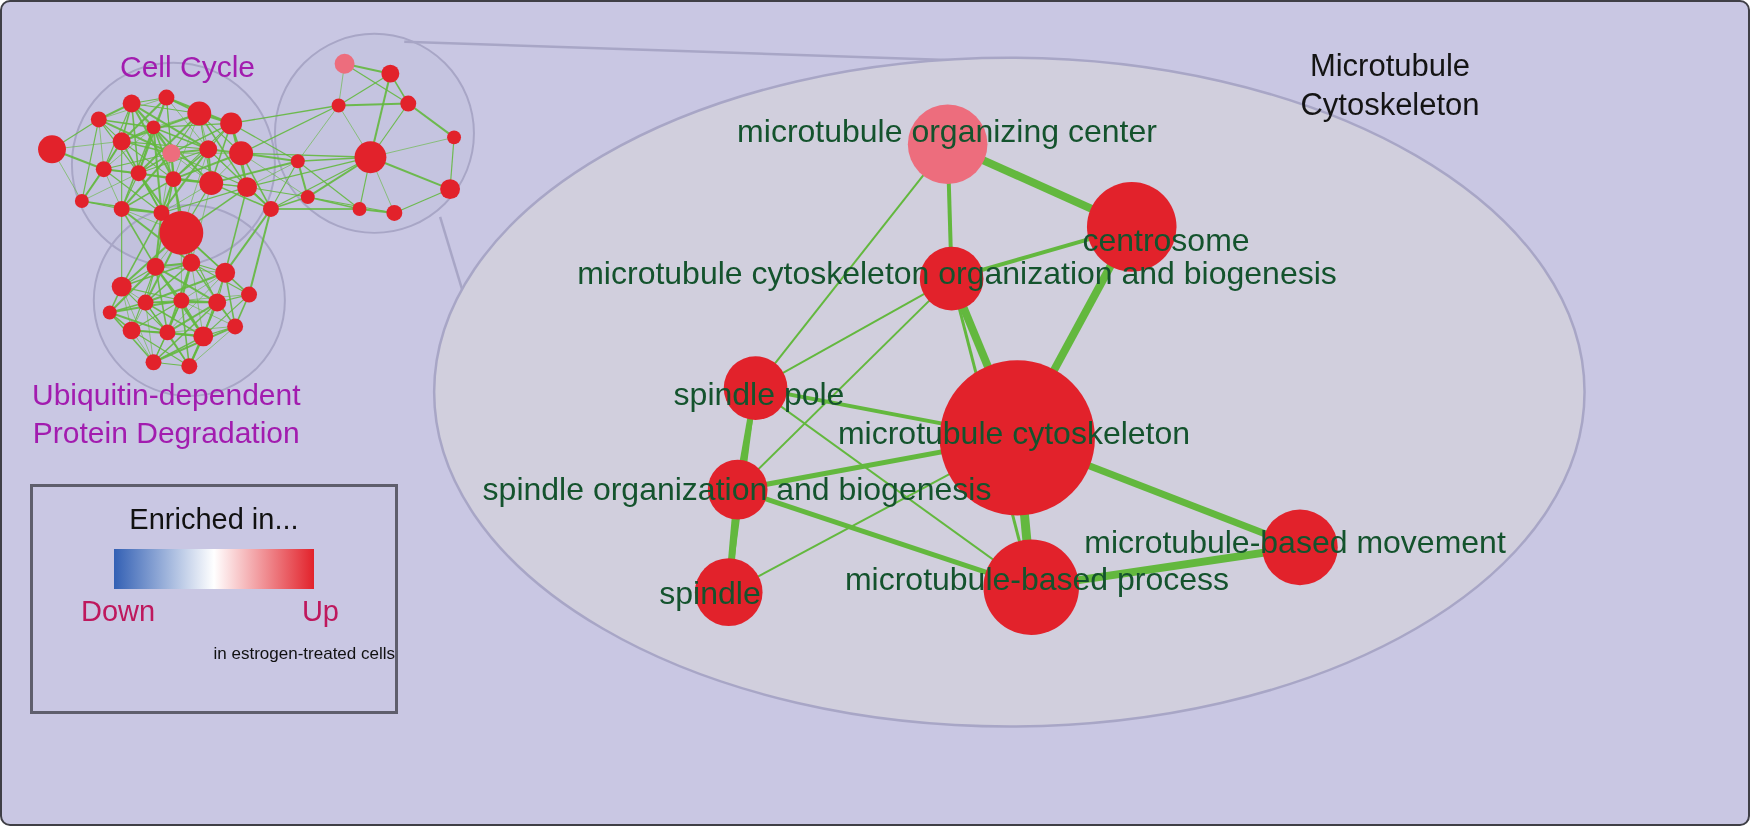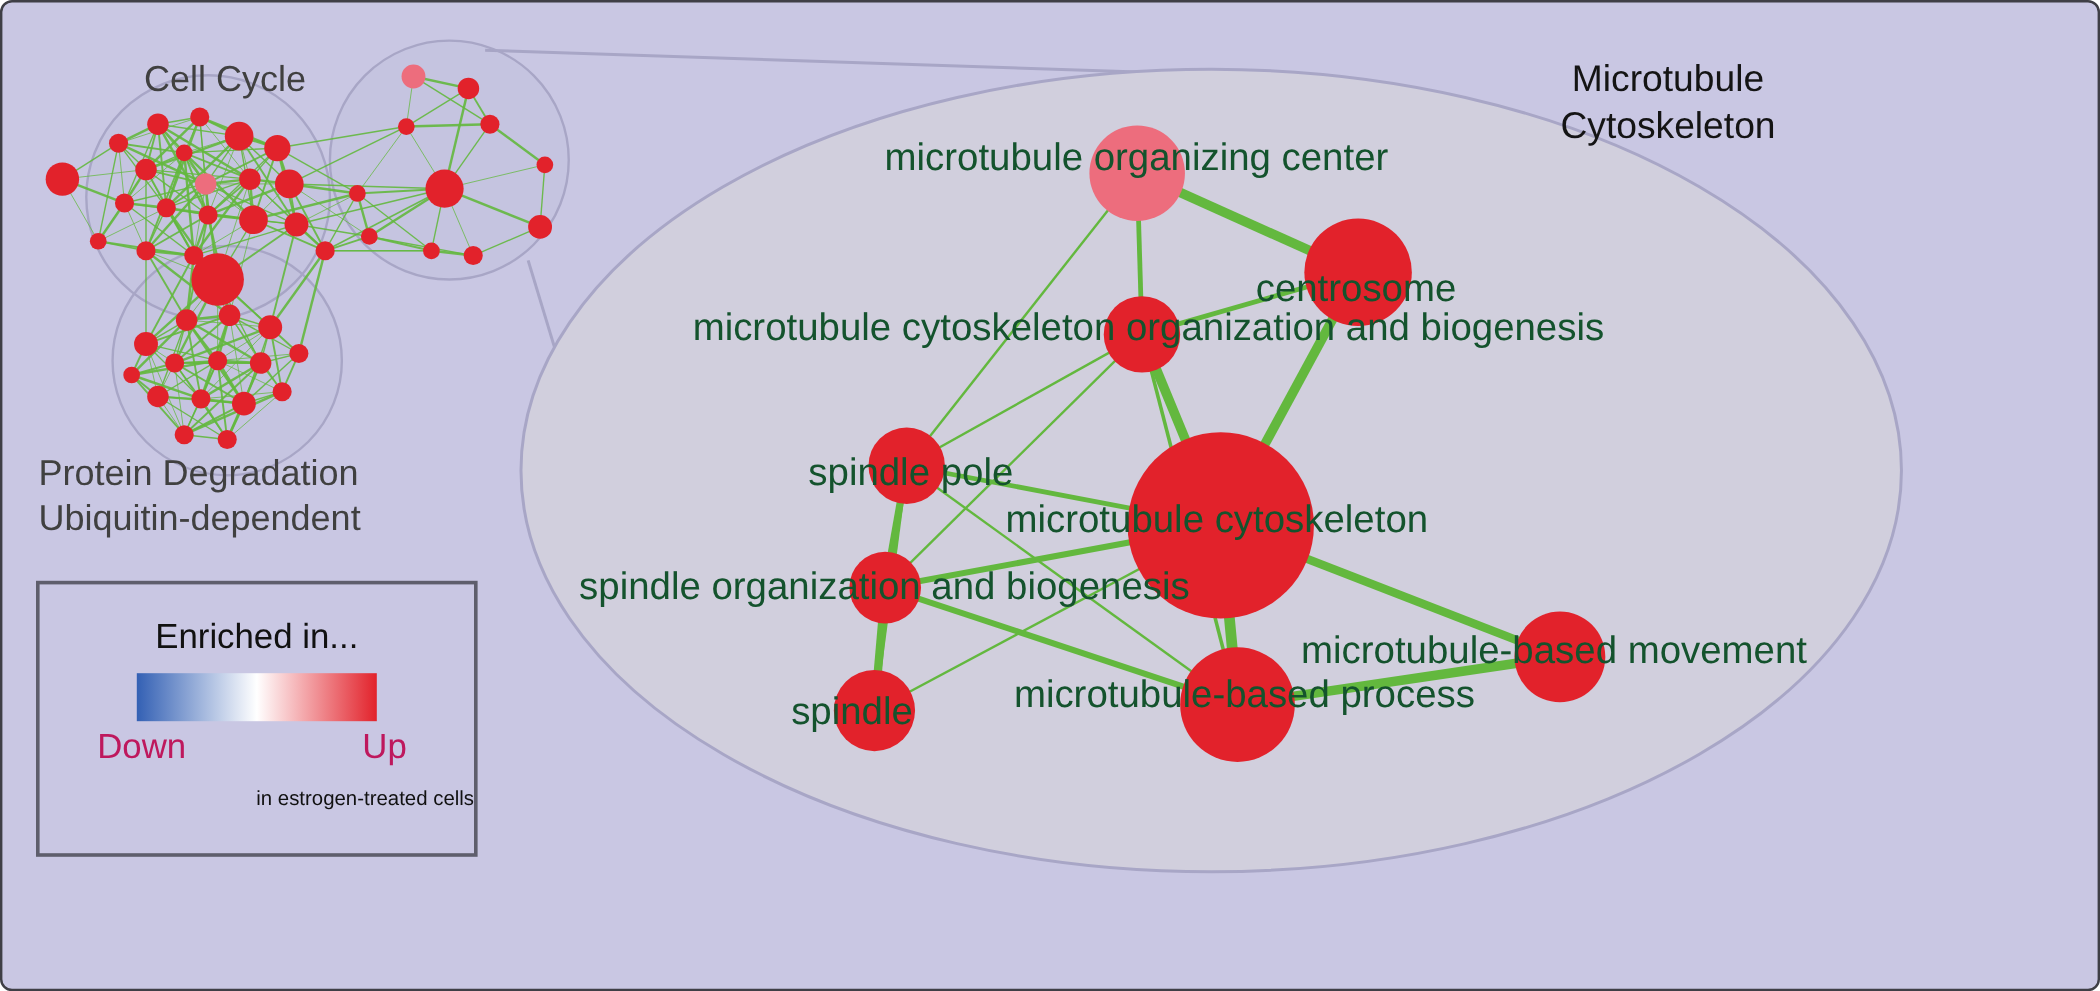--- a/index.html
+++ b/index.html
@@ -2,28 +2,28 @@
 <html><head>
 <meta charset="utf-8">
 <style>
   html,body{margin:0;padding:0;background:#ffffff;font-family:"Liberation Sans",sans-serif;}
   #figure{position:relative;width:1750px;height:826px;background:#c9c7e3;
           border:2px solid #3f3f46;border-radius:10px;overflow:hidden;box-sizing:border-box;}
   #graph-svg{position:absolute;left:0;top:0;width:100%;height:100%;}
   .overlay{position:absolute;left:0;top:0;width:100%;height:100%;pointer-events:none;}
   .node-label{position:absolute;transform:translate(-50%,-50%);white-space:nowrap;
               font-size:32px;color:#14532d;}
-  .cluster-label{position:absolute;font-size:30px;color:#404040;line-height:38px;white-space:nowrap;}
+  .cluster-label{position:absolute;font-size:30px;color:#a21caf;line-height:38px;white-space:nowrap;text-align:center;}
   #cell-cycle-label{left:118px;top:46px;}
   #ubiquitin-label{left:30px;top:374px;}
   #mtc-title{position:absolute;left:1283px;top:44px;width:210px;text-align:center;
              font-size:31px;color:#141414;line-height:39px;}
   #legend{position:absolute;left:28px;top:482px;width:368px;height:230px;
           border:3px solid #5e5e6c;box-sizing:border-box;}
-  .legend-title{text-align:center;margin-top:28px;font-size:29px;color:#111;}
+  .legend-title{text-align:center;margin-top:16px;font-size:29px;color:#111;}
   .legend-gradient{width:200px;height:40px;margin:13px auto 0;}
   .legend-row{display:flex;justify-content:space-between;font-size:29px;color:#be185d;
               padding:6px 56px 0 48px;}
   .legend-caption{text-align:right;font-size:17px;color:#111;margin-top:9px;line-height:33px;margin-left:28px;}
 </style>
 </head>
 <body>
 
 <div id="figure">
 
@@ -356,32 +356,32 @@
       <circle cx="1302" cy="548" r="38" fill="#e2222b"></circle>
       <circle cx="1032" cy="588" r="48" fill="#e2222b"></circle>
       <circle cx="728" cy="593" r="34" fill="#e2222b"></circle>
     </svg>
 
   <div class="overlay">
 
     <div class="cluster-label" id="cell-cycle-label">Cell Cycle</div>
 
     <div class="cluster-label" id="ubiquitin-label">
+      <div>Ubiquitin-dependent</div>
       <div>Protein Degradation</div>
-      <div>Ubiquitin-dependent</div>
     </div>
 
     <div id="mtc-title">
       <div>Microtubule</div>
       <div>Cytoskeleton</div>
     </div>
 
     <div id="node-labels">
         <div class="node-label" style="left: 945px; top: 129px;">microtubule organizing center</div>
-        <div class="node-label" style="left: 1128px; top: 238px;">centrosome</div>
+        <div class="node-label" style="left: 1164px; top: 238px;">centrosome</div>
         <div class="node-label" style="left: 955px; top: 271px;">microtubule cytoskeleton organization and biogenesis</div>
         <div class="node-label" style="left: 757px; top: 392px;">spindle pole</div>
         <div class="node-label" style="left: 1012px; top: 431px;">microtubule cytoskeleton</div>
         <div class="node-label" style="left: 735px; top: 487px;">spindle organization and biogenesis</div>
         <div class="node-label" style="left: 1293px; top: 540px;">microtubule-based movement</div>
         <div class="node-label" style="left: 1035px; top: 577px;">microtubule-based process</div>
         <div class="node-label" style="left: 708px; top: 591px;">spindle</div>
       </div>
 
     <div id="legend">

